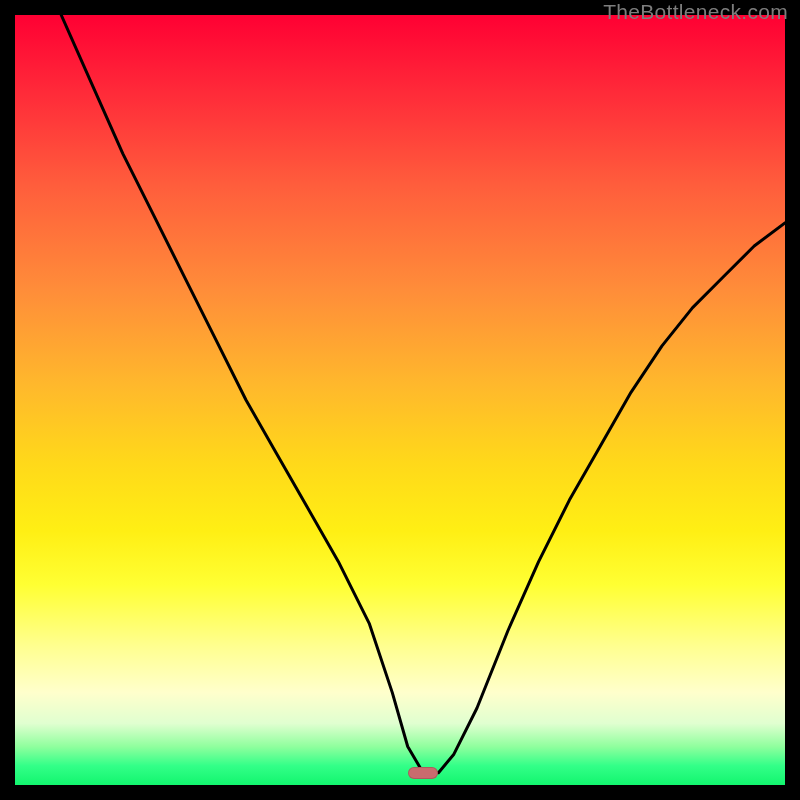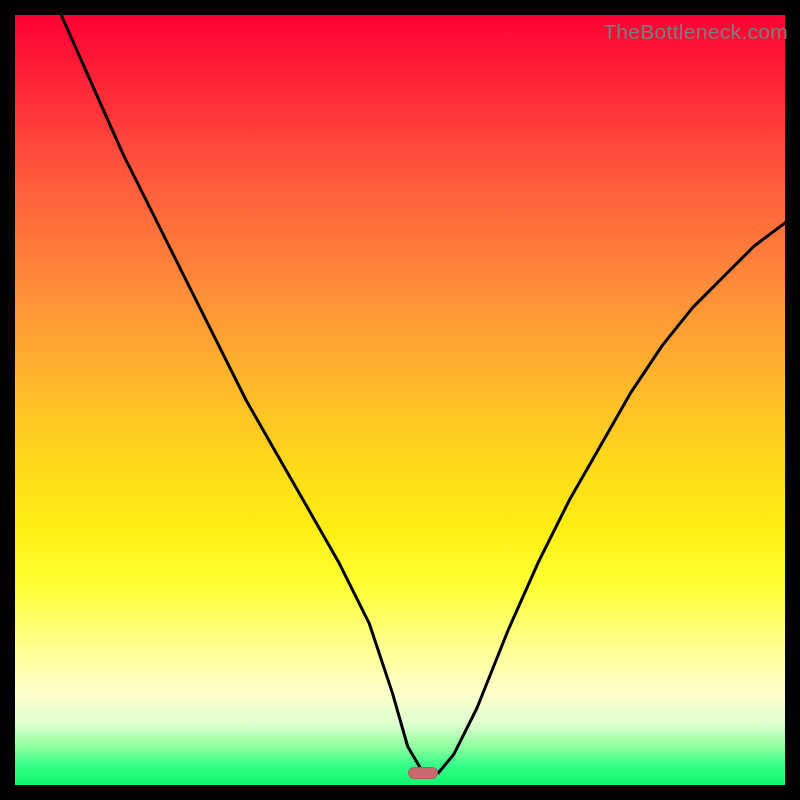--- a/index.html
+++ b/index.html
@@ -59,21 +59,20 @@
     transform: translate(-50%, -50%);
   }
   .attribution {
     position: absolute;
     top: 0px;
     right: 12px;
     color: #7d7d7d;
     font-size: 21px;
     font-weight: 500;
     letter-spacing: 0.3px;
-    margin-top: 20px;
   }
 </style>
 </head>
 <body>
 
 <div class="plot-area">
   <div class="gradient-bg"></div>
 
   <svg class="curve-svg" viewBox="0 0 770 770" preserveAspectRatio="none">
     <path id="curve-path" d="M46.2 0.0 L77.0 69.3 L107.8 138.6 L138.6 200.2 L169.4 261.8 L200.2 323.4 L231.0 385.0 L261.8 438.9 L292.6 492.8 L323.4 546.7 L354.2 608.3 L377.3 677.6 L392.7 731.5 L408.1 757.7 L423.5 757.7 L438.9 739.2 L462.0 693.0 L492.8 616.0 L523.6 546.7 L554.4 485.1 L585.2 431.2 L616.0 377.3 L646.8 331.1 L677.6 292.6 L708.4 261.8 L739.2 231.0 L770.0 207.9" fill="none" stroke="#000" stroke-width="3" stroke-linejoin="round" stroke-linecap="round"></path>

